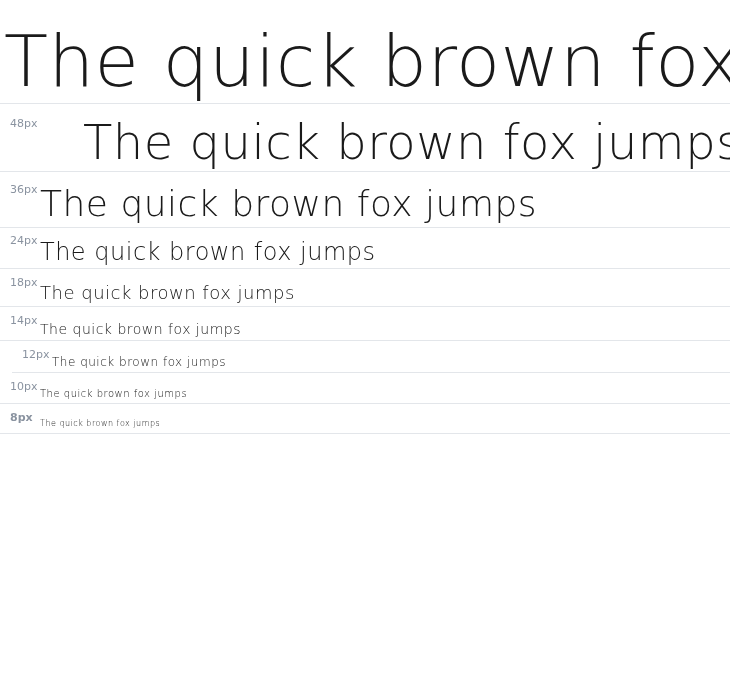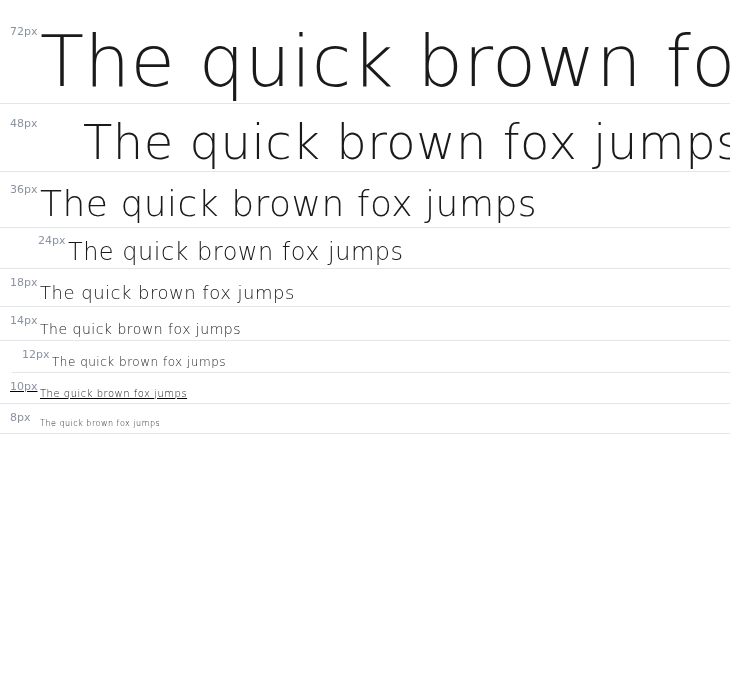--- a/index.html
+++ b/index.html
@@ -57,50 +57,49 @@
 
   .row-1 { height: 68px; gap: 43px; }
   .row-1 .size-label { padding-bottom: 42px; }
   .row-1 .sample-text { font-size: 48px; line-height: 58px; }
 
   .row-2 { height: 56px; }
   .row-2 .size-label { padding-bottom: 32px; }
   .row-2 .sample-text { font-size: 36px; line-height: 46px; }
 
   .row-3 { height: 41px; }
-  .row-3 .size-label { padding-bottom: 22px; margin-left: 28px; }
+  .row-3 .size-label { padding-bottom: 22px; }
   .row-3 .sample-text { font-size: 24px; line-height: 32px; }
 
   .row-4 { height: 38px; }
   .row-4 .size-label { padding-bottom: 18px; text-align: right; }
   .row-4 .sample-text { font-size: 18px; line-height: 26px; }
 
   .row-5 { height: 34px; }
   .row-5 .size-label { padding-bottom: 14px; }
   .row-5 .sample-text { font-size: 14px; line-height: 22px; }
 
   .row-6 { height: 32px; margin-left: 12px; }
   .row-6 .size-label { padding-bottom: 12px; }
   .row-6 .sample-text { font-size: 12px; line-height: 20px; }
 
-  .row-7 { height: 31px; text-decoration: underline; }
+  .row-7 { height: 31px; }
   .row-7 .size-label { padding-bottom: 11px; }
   .row-7 .sample-text { font-size: 10px; line-height: 19px; }
 
   .row-8 { height: 30px; }
-  .row-8 .size-label { padding-bottom: 10px; }
+  .row-8 .size-label { padding-bottom: 10px; font-weight: bold; }
   .row-8 .sample-text { font-size: 8px; line-height: 18px; }
 </style>
 </head>
 <body>
 
 <div class="specimen-list">
 
   <div class="specimen-row row-0">
-    <span class="size-label">72px</span>
     <span class="sample-text">The quick brown fox jumps</span>
   </div>
 
   <div class="specimen-row row-1">
     <span class="size-label">48px</span>
     <span class="sample-text">The quick brown fox jumps</span>
   </div>
 
   <div class="specimen-row row-2">
     <span class="size-label">36px</span>

